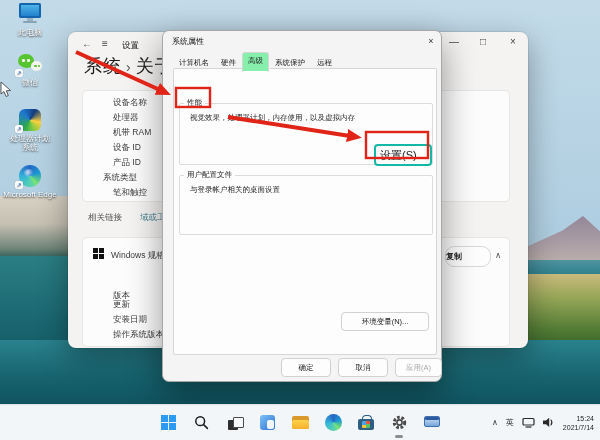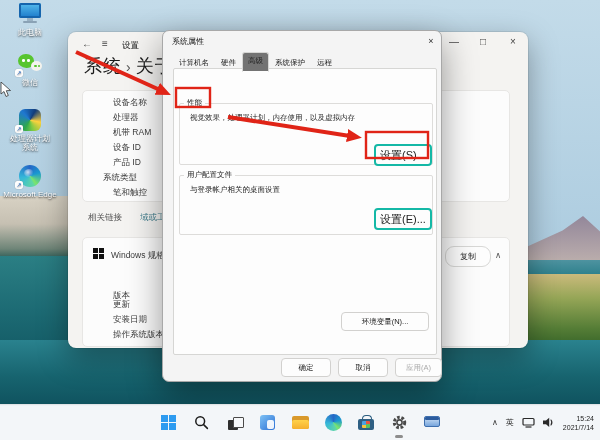--- a/index.html
+++ b/index.html
@@ -42,29 +42,29 @@
   .win .cap{font-size:10px;color:#444;}
   .win .ttl{font-size:8.5px;color:#1a1a1a;}
   .crumb{font-size:18px;color:#1a1a1a;letter-spacing:1px;white-space:nowrap;}
   .crumb .sep{color:#555;font-size:14px;margin:0 4px;}
   .card{position:absolute;background:#fcfcfc;border:1px solid #e7e6e4;border-radius:5px;}
   .srow{position:absolute;font-size:8.5px;color:#3c3c3c;white-space:nowrap;}
   .slink{color:#45808f;}
   .winlogo{position:absolute;width:11px;height:11px;display:grid;grid-template-columns:1fr 1fr;gap:1px;}
   .winlogo i{background:#111;}
   .btn-sm{position:absolute;background:#fdfdfd;border:1px solid #d8d8d6;border-radius:9px;font-size:8px;
-    color:#2a2a2a;text-align:center;}
+    color:#2a2a2a;text-align:left;font-weight:bold;}
   
   .dlg{left:162px;top:30px;width:278px;height:350px;background:#f4f4f4;border:1px solid #a8a8a8;border-radius:7px;
     z-index:20;box-shadow:0 12px 34px rgba(0,0,0,.4);}
   .dlg-title{left:9px;top:5px;font-size:8px;color:#111;}
   .dlg-close{left:261px;top:3px;width:14px;height:14px;font-size:9px;color:#333;text-align:center;line-height:14px;}
   .tabs{left:10px;top:21px;display:flex;align-items:flex-end;}
   .tab{font-size:7.5px;color:#222;padding:3px 5px 3px;border:1px solid transparent;white-space:nowrap;}
-  .tab.active{background:#737373;border-color:#d6d6d4;border-bottom-color:#fdfdfd;border-radius:3px 3px 0 0;
+  .tab.active{background:#86efac;border-color:#d6d6d4;border-bottom-color:#fdfdfd;border-radius:3px 3px 0 0;
     position:relative;z-index:2;padding-bottom:5px;}
   .page{left:10px;top:37px;width:262px;height:285px;background:#fdfdfd;border:1px solid #d6d6d4;border-radius:2px;}
   .note{font-size:7.5px;color:#222;white-space:nowrap;}
   fieldset.grp{position:absolute;margin:0;padding:0;border:1px solid #dddcda;border-radius:2px;background:#fdfdfd;}
   fieldset.grp legend{font-size:7.5px;color:#222;padding:0 3px;margin-left:4px;}
   .gdesc{position:absolute;left:10px;font-size:7.5px;color:#222;white-space:nowrap;}
   .gbtn{position:absolute;left:194px;width:54px;height:18px;background:#fdfdfd;border:2px solid #14b8a6;
     border-radius:4px;font-size:11px;color:#222;text-align:center;line-height:18px;}
   .dbtn{position:absolute;height:17px;background:#fdfdfd;border:1px solid #d2d1cf;border-radius:4px;
     font-size:7.5px;color:#222;text-align:center;line-height:17px;}
@@ -209,21 +209,20 @@
 
     <fieldset class="grp" style="left:16px;top:67px;width:252px;height:65px;">
       <legend>性能</legend>
       <span class="gdesc" style="top:5px;">视觉效果，处理器计划，内存使用，以及虚拟内存</span>
       <div class="gbtn" style="top:36px;">设置(S)...</div>
     </fieldset>
 
     <fieldset class="grp" style="left:16px;top:139px;width:252px;height:63px;">
       <legend>用户配置文件</legend>
       <span class="gdesc" style="top:5px;">与登录帐户相关的桌面设置</span>
-      <div class="gbtn" style="top:28px;">设置(E)...</div>
     </fieldset>
 
 
     <div class="dbtn" style="left:178px;top:281px;width:86px;">环境变量(N)...</div>
 
     <div class="dbtn" style="left:118px;top:327px;width:48px;">确定</div>
     <div class="dbtn" style="left:175px;top:327px;width:48px;text-align:center;">取消</div>
     <div class="dbtn disabled" style="left:232px;top:327px;width:45px;">应用(A)</div>
   </div>
 

